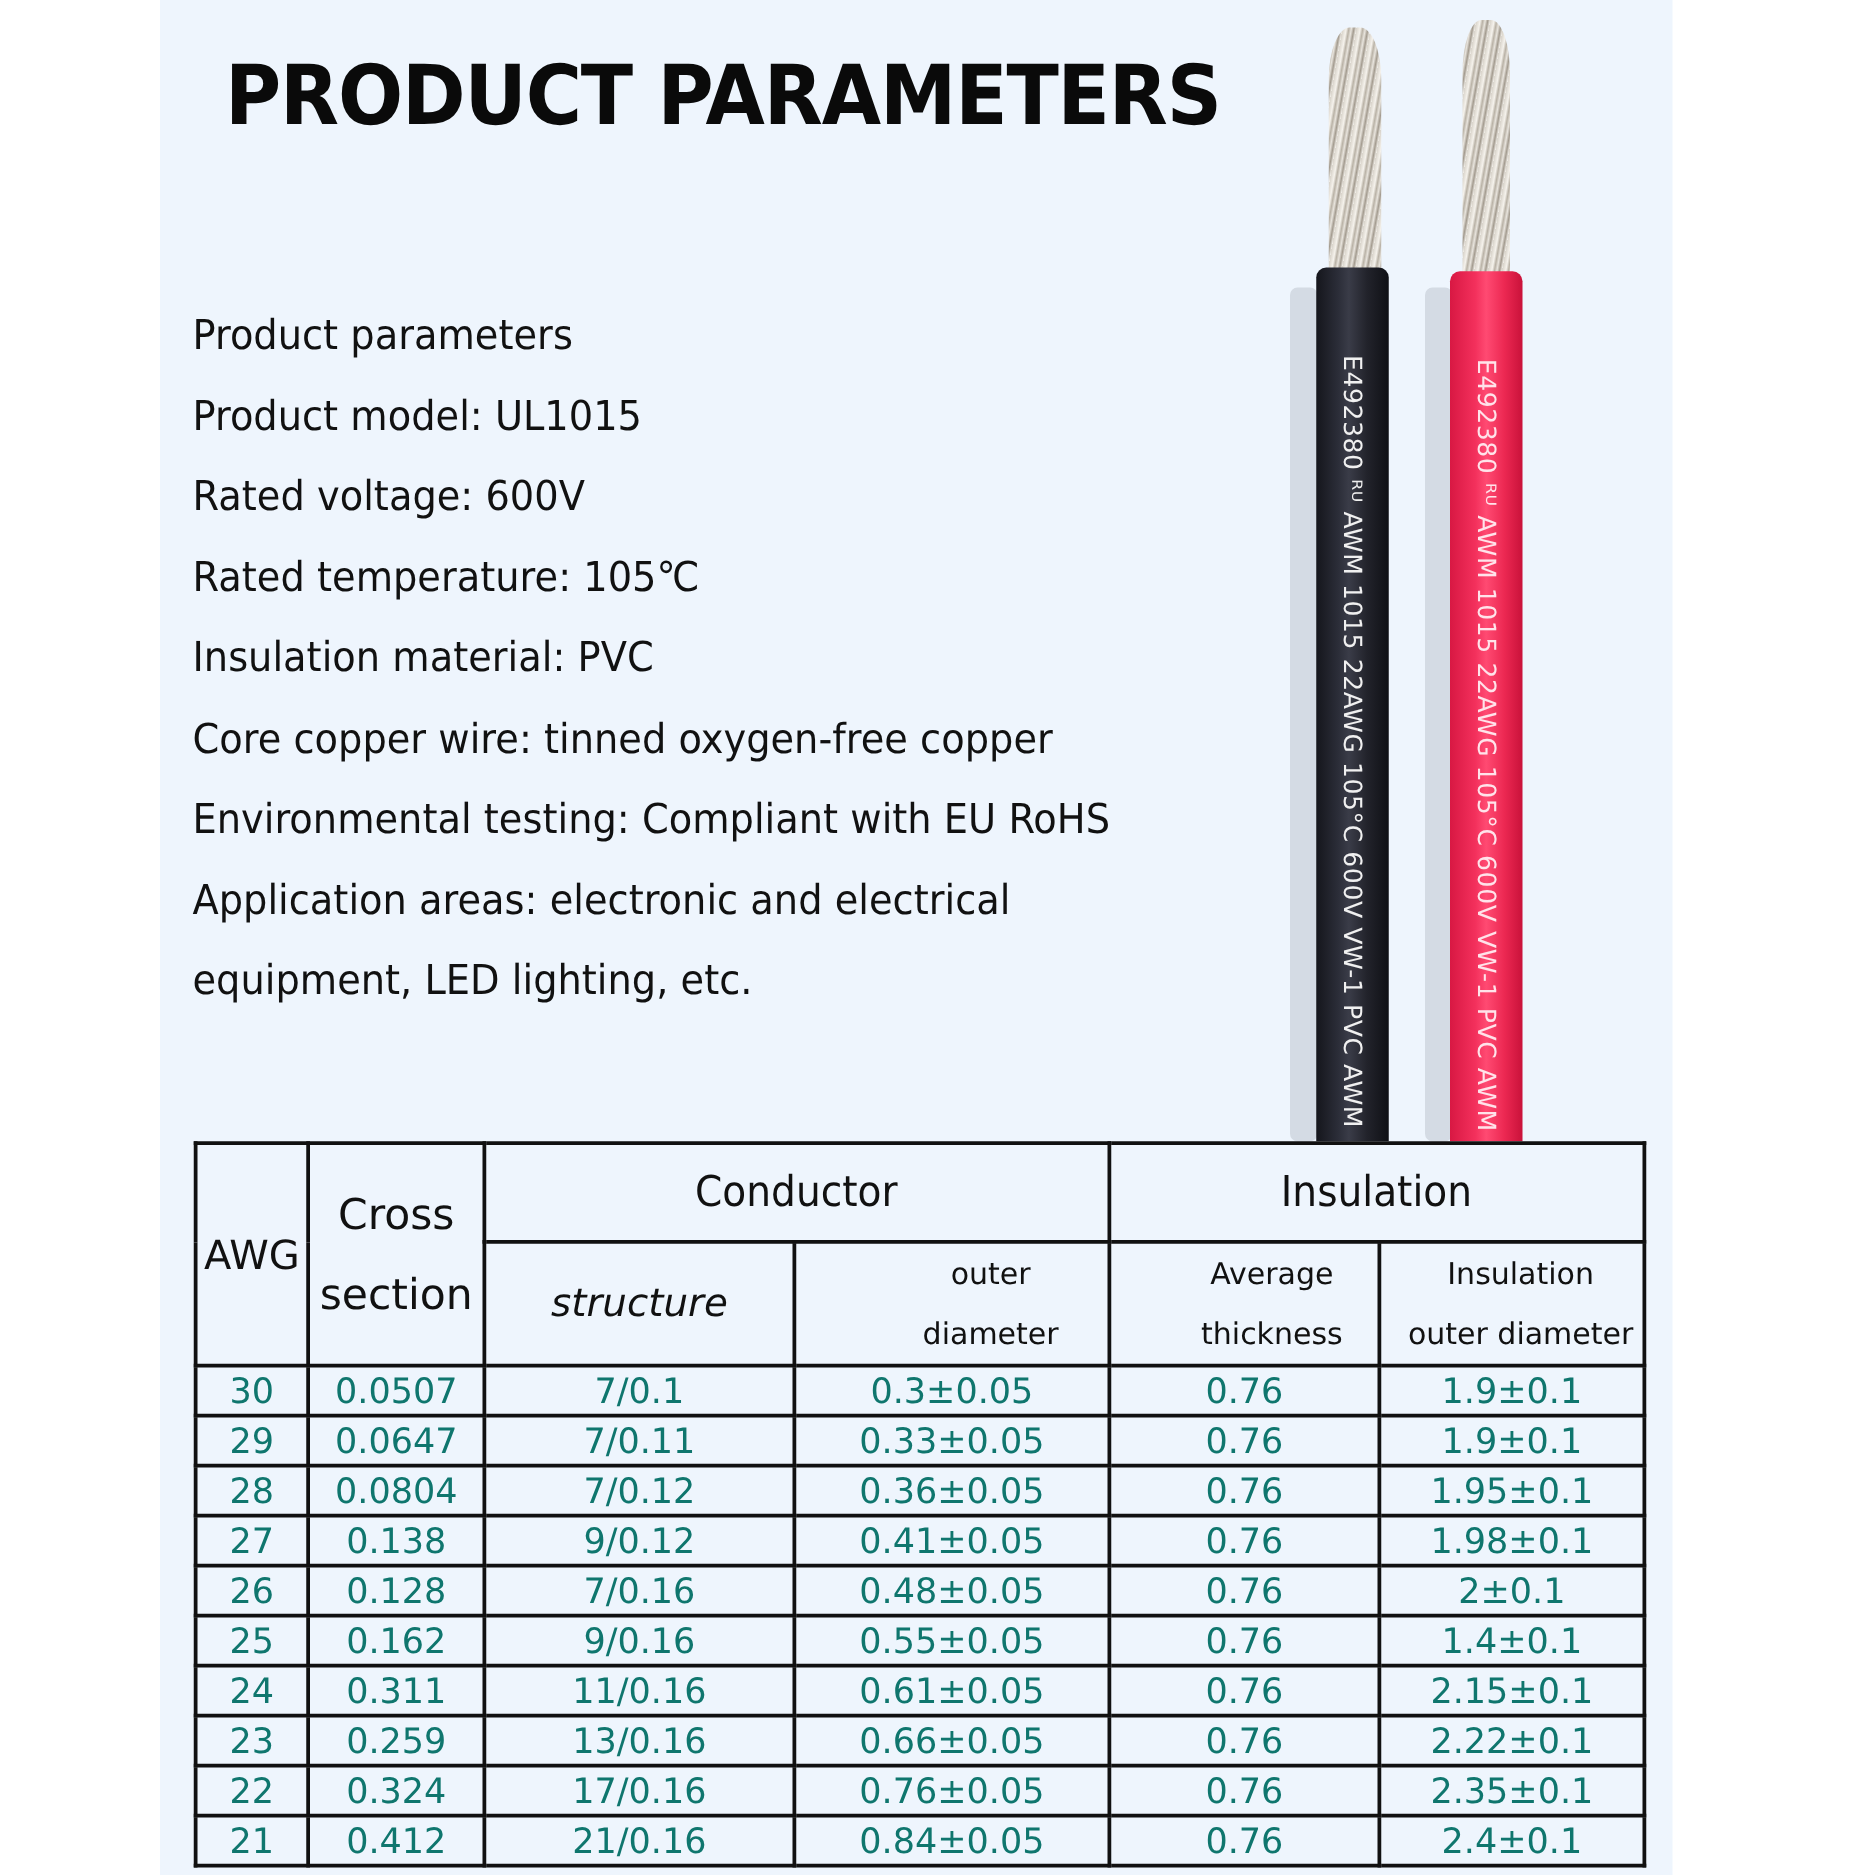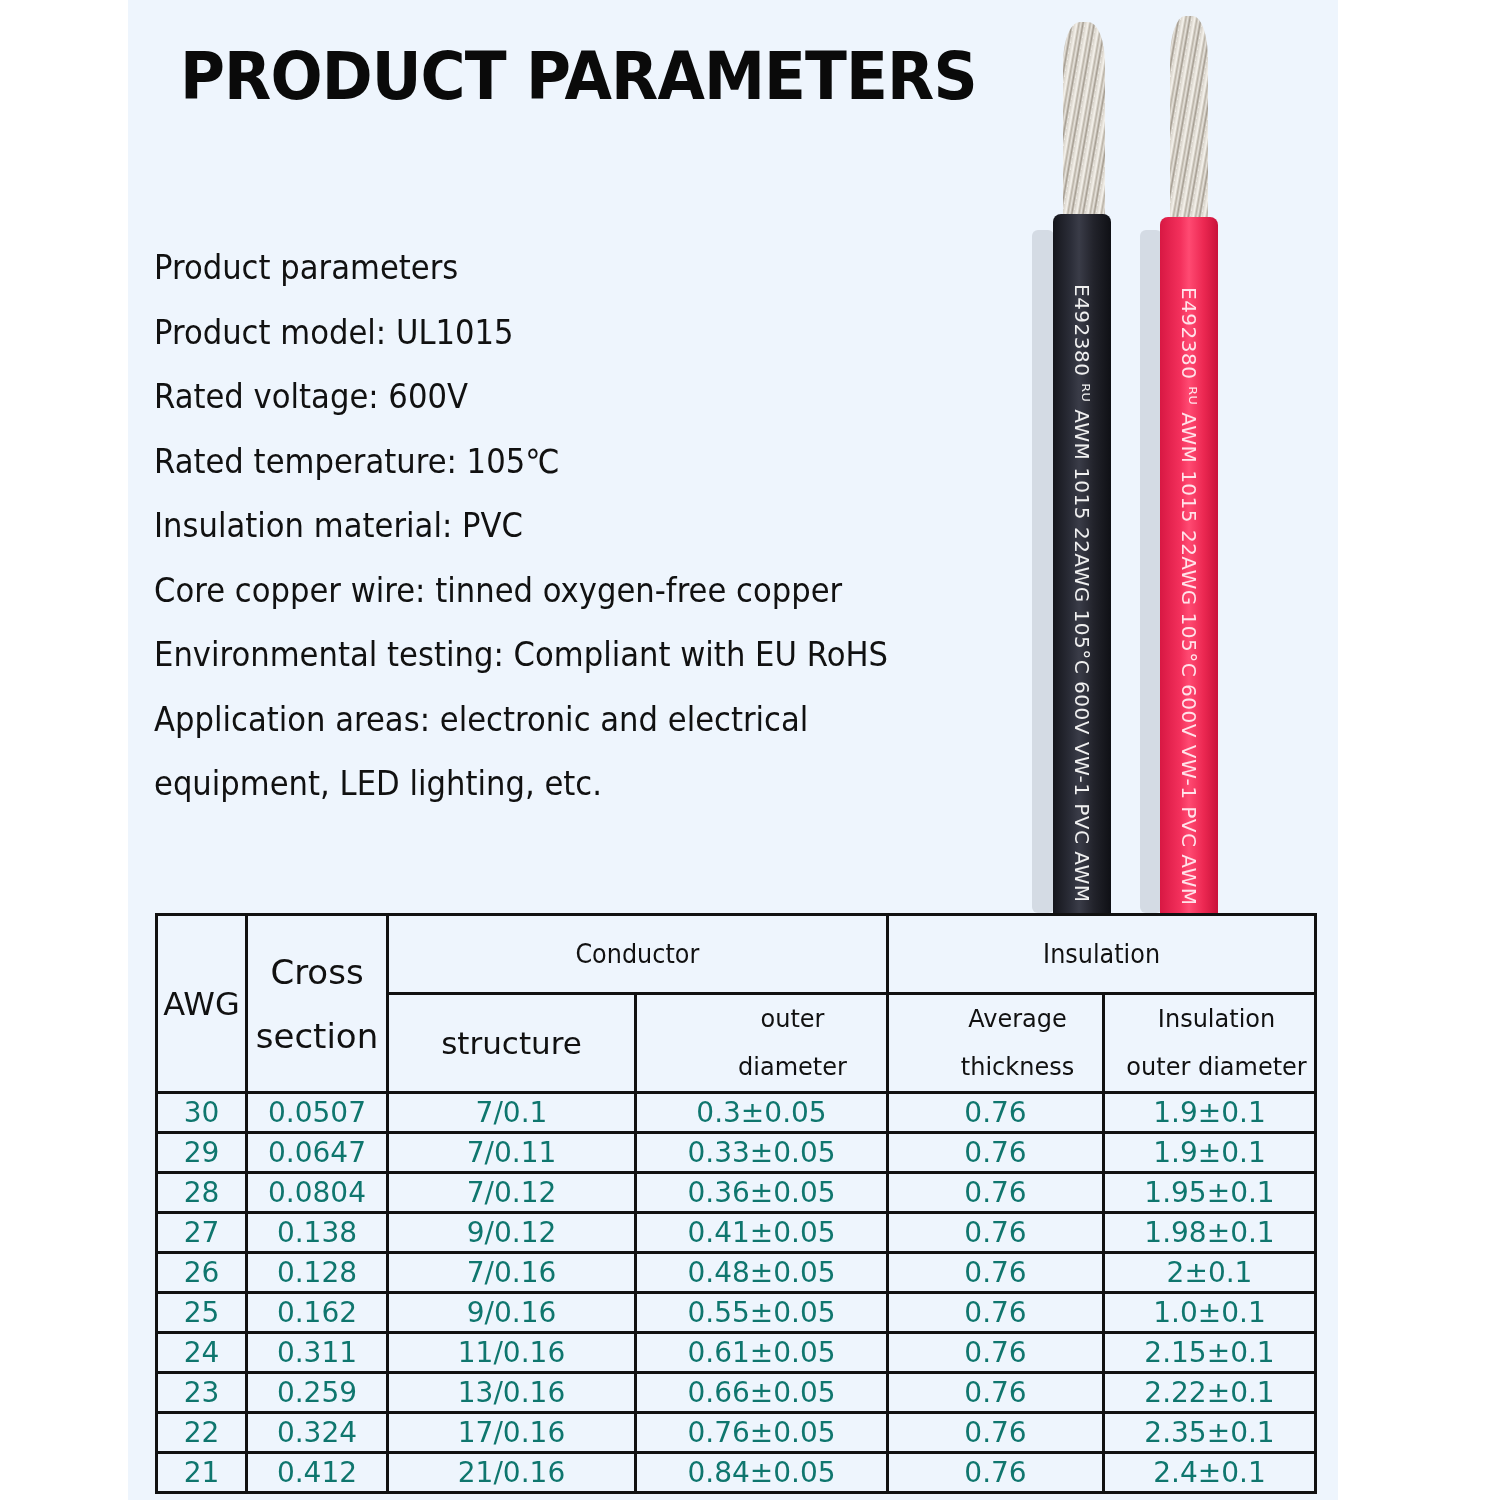--- a/index.html
+++ b/index.html
@@ -15,22 +15,22 @@
   .jacket { position:absolute; overflow:hidden; }
   .jacket-black { background:linear-gradient(90deg, #15161c 0%, #2b2d38 30%, #3a3c48 45%, #22232b 70%, #0f1015 100%); border-radius:8px 8px 0 0; }
   .jacket-red { background:linear-gradient(90deg, #d81843 0%, #f3305c 35%, #ff4a72 50%, #ec2852 75%, #c9123a 100%); border-radius:8px 8px 0 0; }
   .shadow { position:absolute; background:#d4dbe4; border-radius:6px; }
   .print { position:absolute; left:50%; top:70px; transform-origin:left top; transform:rotate(90deg) translateY(-50%); white-space:nowrap; font-family:"DejaVu Sans", sans-serif; font-size:20px; letter-spacing:0.5px; }
   .print-black { color:#f0f0f0; }
   .print-red { color:#ffe3ea; }
   
   table.spec { position:absolute; left:155px; top:913px; border-collapse:collapse; width:1159px; table-layout:fixed; }
   table.spec td, table.spec th { border:3px solid #111; padding:0; text-align:center; font-weight:normal; }
-  th.h-main { font-size:26px; height:76px; }
-  th.h-sub { font-size:31px; height:77px; }
+  th.h-main { font-size:34px; height:76px; }
+  th.h-sub { font-size:31px; height:77px;font-style:italic; }
   th.h-small { font-size:24px; text-align:left; line-height:48px; }
   th.h-awg { font-size:32px; text-align:left; padding-left:6px; }
   th.h-cross { font-size:34px; text-align:left; padding-left:12px; line-height:64px; }
   td.cell { font-size:28px; height:37px; line-height:37px; color:#0f766e; font-family:"DejaVu Sans", sans-serif; }
   .cap { transform:scaleX(0.92); display:inline-block; }
 </style>
 </head>
 <body>
 
 <div class="panel"></div>
@@ -140,21 +140,21 @@
       <td class="cell">0.48±0.05</td>
       <td class="cell">0.76</td>
       <td class="cell">2±0.1</td>
     </tr>
     <tr>
       <td class="cell">25</td>
       <td class="cell">0.162</td>
       <td class="cell">9/0.16</td>
       <td class="cell">0.55±0.05</td>
       <td class="cell">0.76</td>
-      <td class="cell">1.0±0.1</td>
+      <td class="cell">1.4±0.1</td>
     </tr>
     <tr>
       <td class="cell">24</td>
       <td class="cell">0.311</td>
       <td class="cell">11/0.16</td>
       <td class="cell">0.61±0.05</td>
       <td class="cell">0.76</td>
       <td class="cell">2.15±0.1</td>
     </tr>
     <tr>

